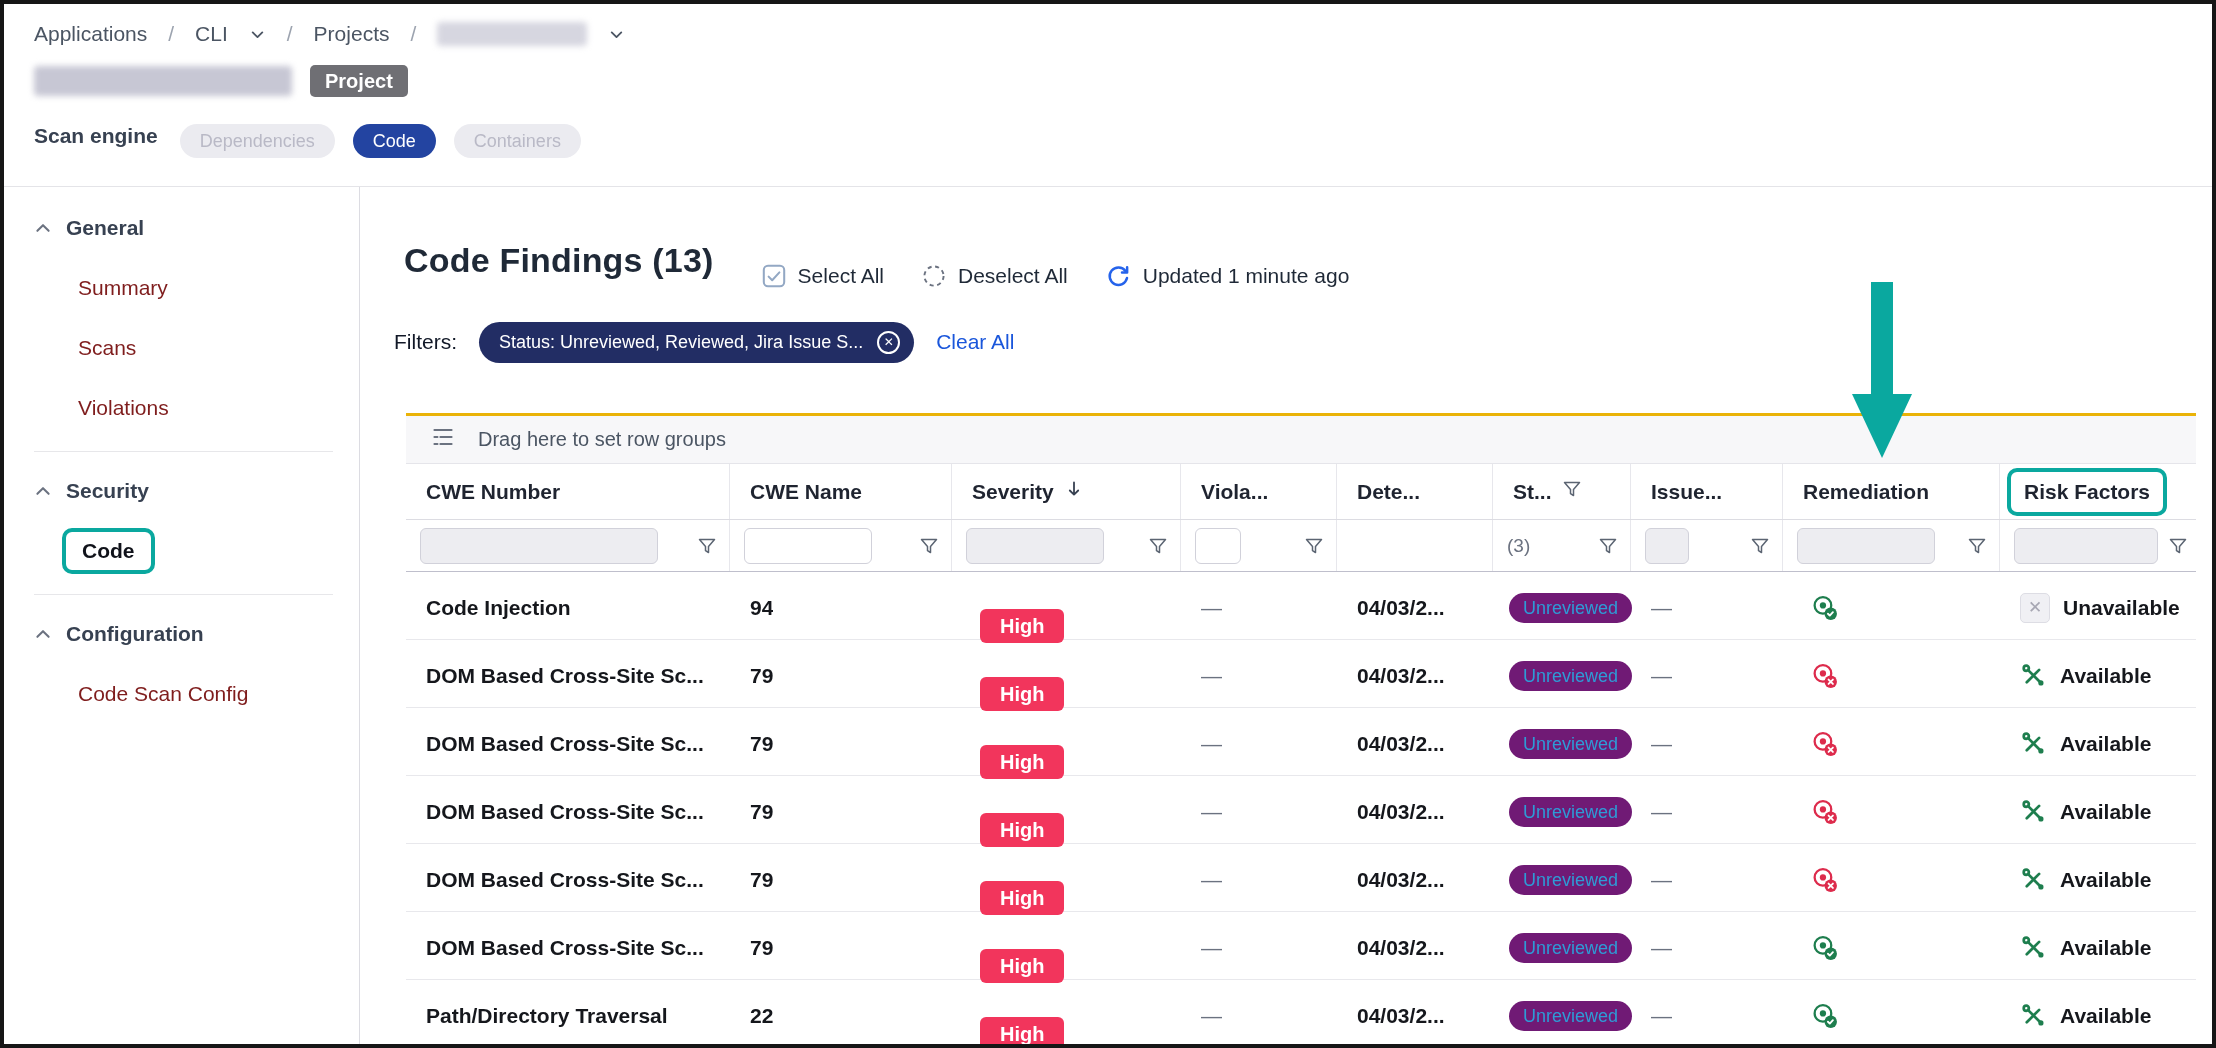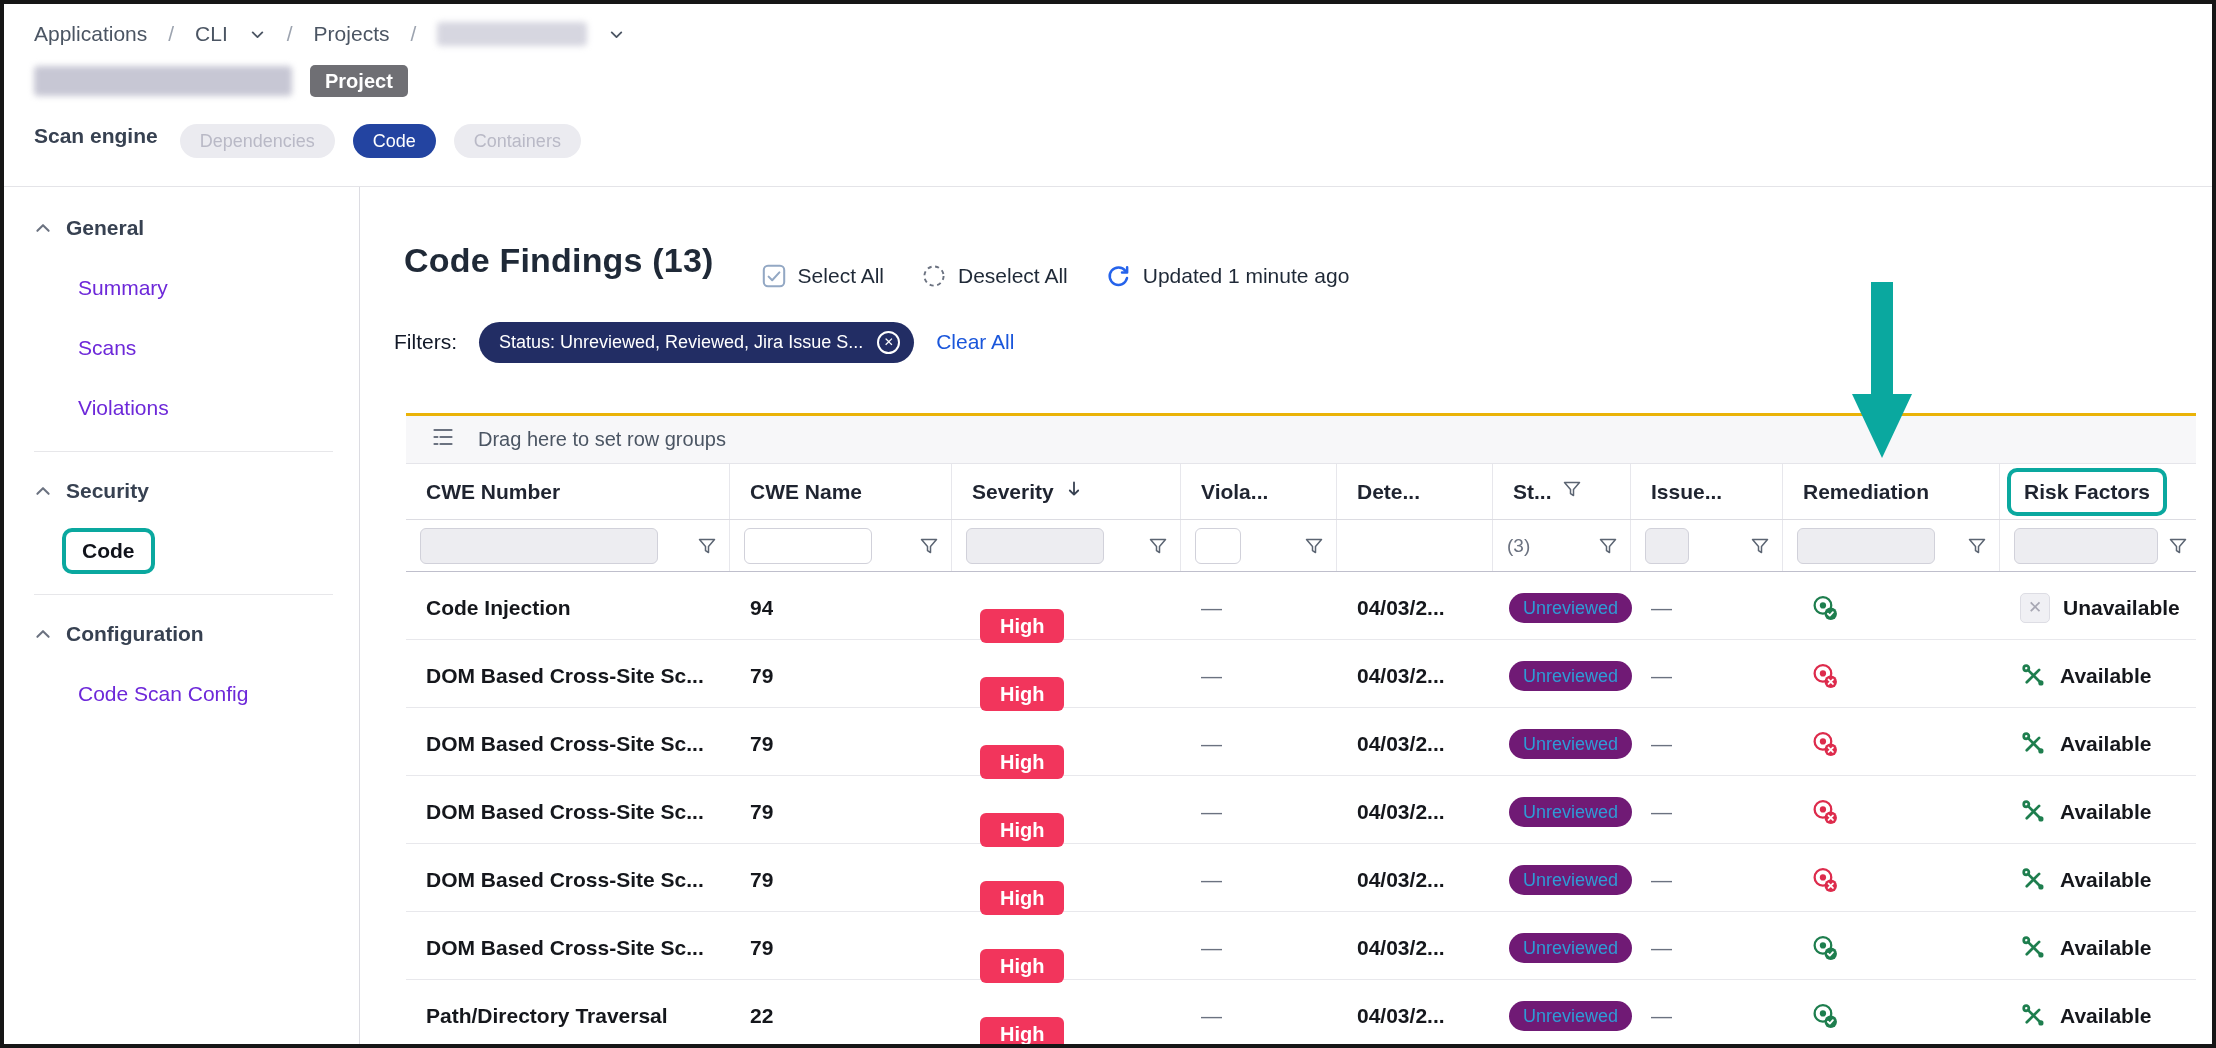--- a/index.html
+++ b/index.html
@@ -45,21 +45,21 @@
 
   
   .body-row { flex: 1; display: flex; min-height: 0; }
 
   .sidebar {
     width: 356px; flex: 0 0 356px;
     border-right: 1px solid #dcdce2;
     padding: 24px 0 0 30px;
   }
   .nav-header { display: flex; align-items: center; gap: 14px; height: 34px; font-size: 21px; font-weight: bold; color: #374151; cursor: pointer; }
-  .nav-item { height: 34px; margin: 26px 0 26px 44px; font-size: 21px; color: #6d28d9; display: flex; align-items: center; cursor: pointer; }
+  .nav-item { height: 34px; margin: 26px 0 26px 44px; font-size: 21px; color: #7f1d1d; display: flex; align-items: center; cursor: pointer; }
   .nav-item.active { font-weight: bold; color: #10121a; }
   .nav-div { border: none; border-top: 1px solid #e7e7ea; margin: 14px 26px 22px 0; }
   .annot-box {
     display: inline-flex; align-items: center;
     border: 4px solid #0aa89f; border-radius: 10px;
     padding: 7px 16px; margin-left: -16px;
   }
 
   
   .main { flex: 1; position: relative; padding: 52px 16px 0 34px; min-width: 0; }

